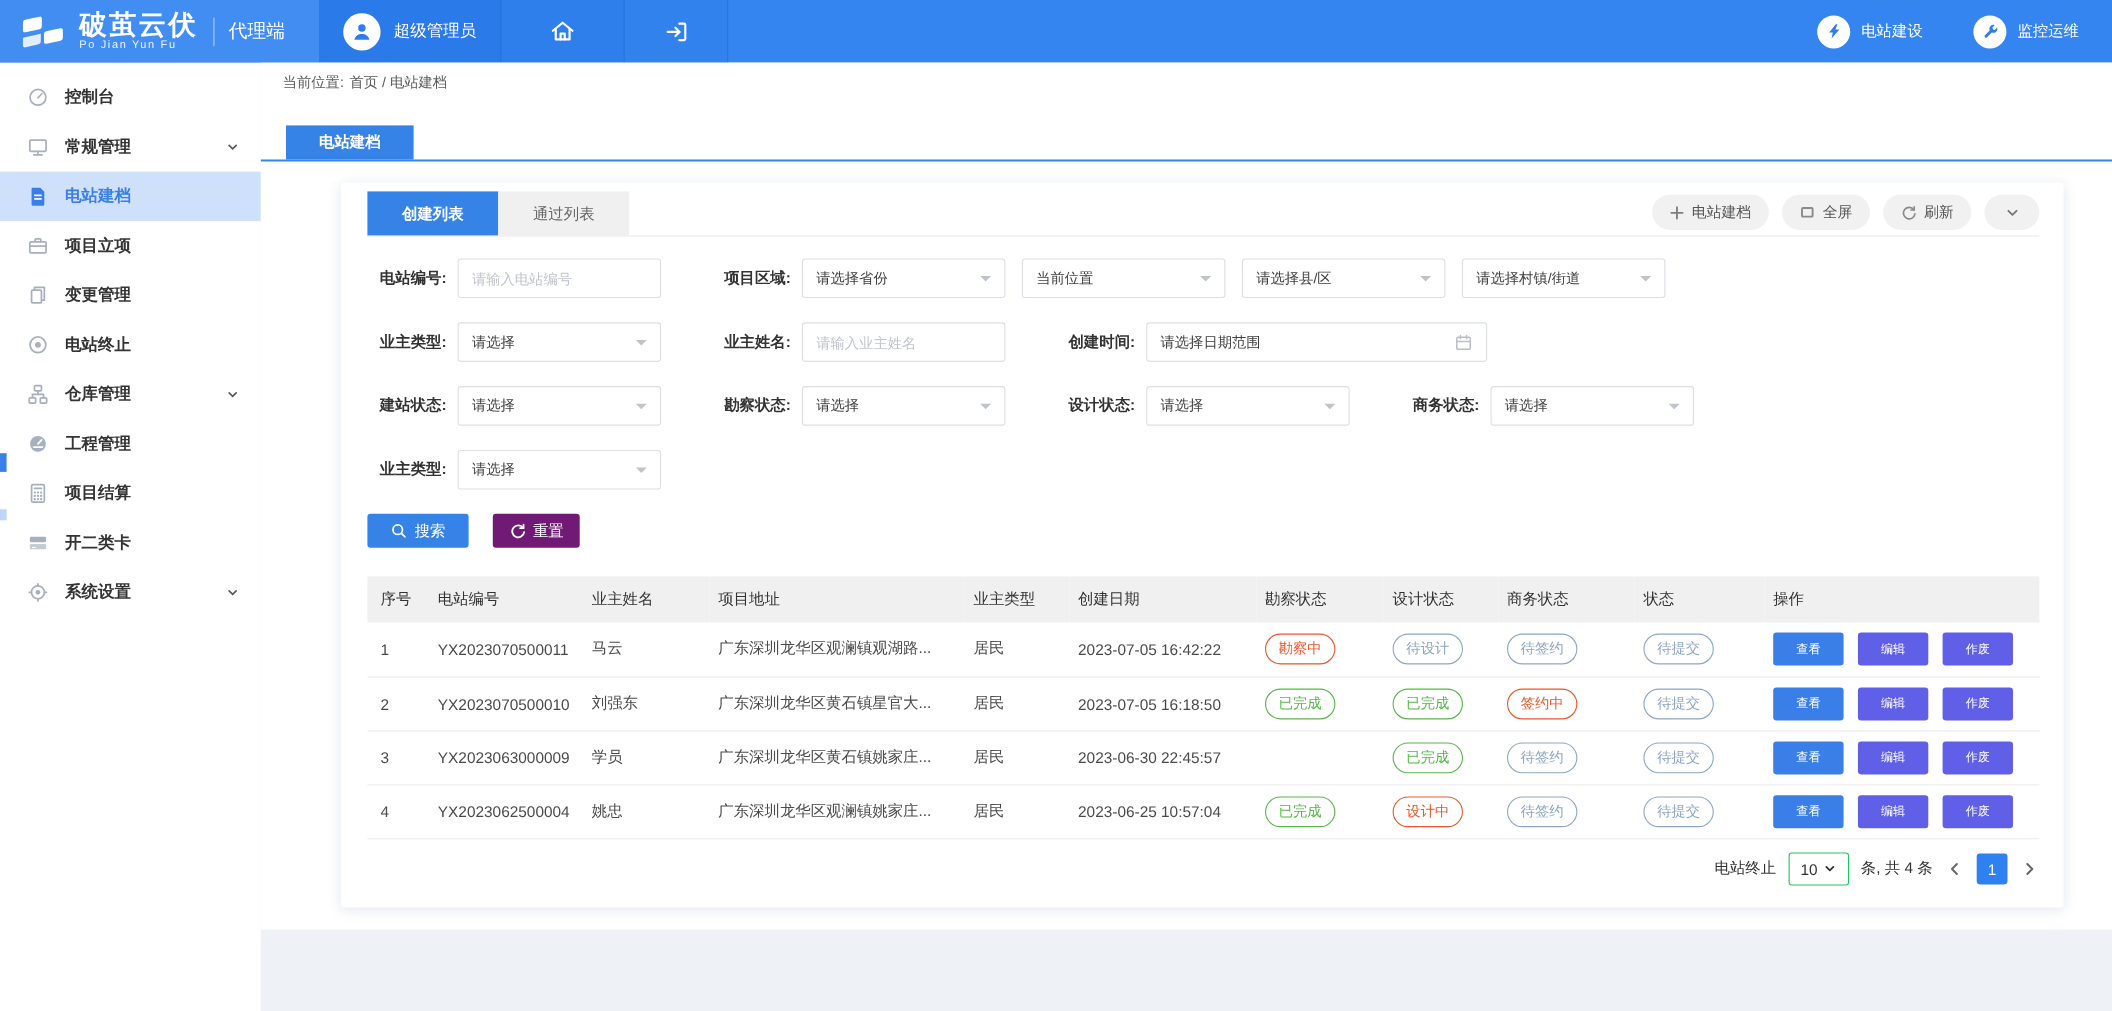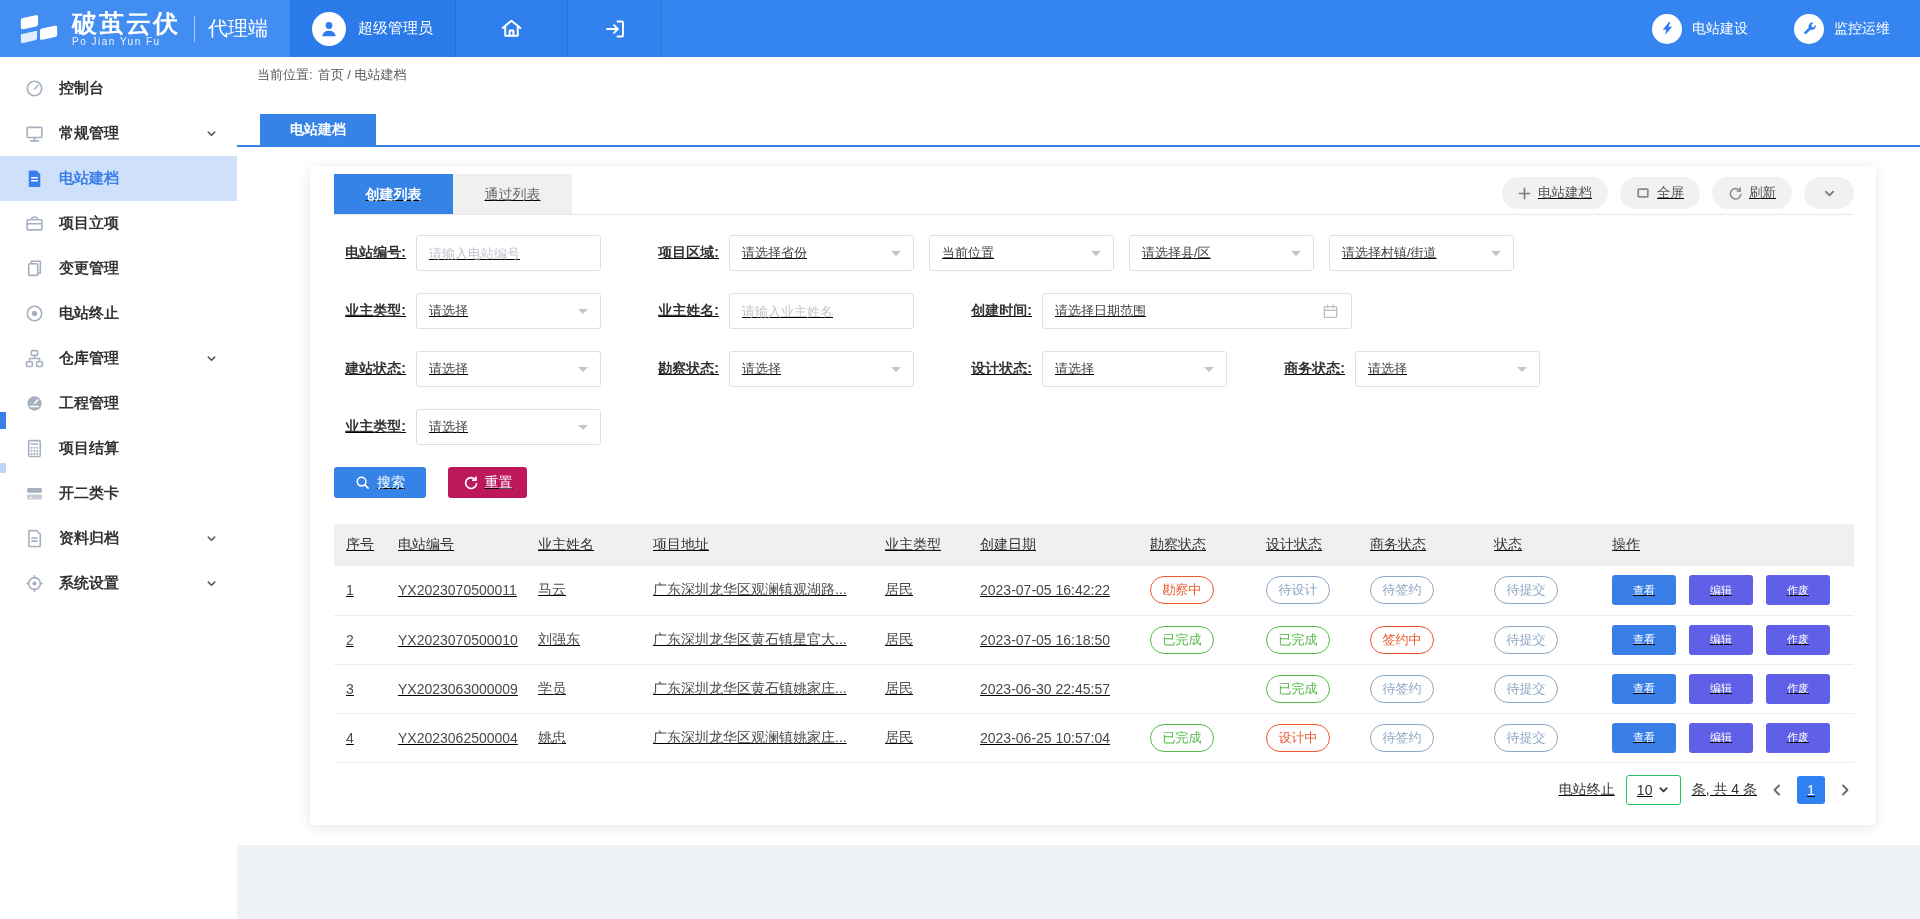--- a/index.html
+++ b/index.html
@@ -7,21 +7,21 @@
     font-family:"Liberation Sans","DejaVu Sans",sans-serif; }
   .app { width:1920px; height:919px; display:flex; flex-direction:column; }
 
   
   .hdr { height:57px; background:#3585f0; display:flex; align-items:stretch; color:#fff; flex-shrink:0; }
   .hdr-logo { width:290px; background:#418df2; display:flex; align-items:center; padding-left:16px; }
   .logo-mark { margin-right:10px; flex-shrink:0; }
   .logo-title { font-size:25px; font-weight:700; letter-spacing:2px; line-height:26px; }
   .logo-sub { font-size:10px; letter-spacing:1.5px; opacity:.9; }
   .logo-div { width:1px; height:26px; background:rgba(255,255,255,.55); margin:0 13px 0 14px; }
-  .logo-tag { font-size:20px; }
+  .logo-tag { font-size:17px; }
   .hdr-sec { display:flex; align-items:center; justify-content:center; border-right:1px solid rgba(22,86,190,.35); }
   .hdr-user { background:#2b7ae9; padding:0 22px; gap:12px; }
   .avatar { width:34px; height:34px; border-radius:50%; background:#fff; display:flex; align-items:center; justify-content:center; }
   .uname { font-size:15px; }
   .hdr-home { background:#2e7eec; width:112px; }
   .hdr-logout { background:#3282ee; width:94px; }
   .hdr-spacer { flex:1; }
   .hdr-right { display:flex; align-items:center; gap:46px; padding-right:30px; }
   .hnav { display:flex; align-items:center; gap:10px; font-size:14px; cursor:pointer; }
   .hnav-ic { width:30px; height:30px; border-radius:50%; background:#fff; display:flex; align-items:center; justify-content:center; }
@@ -39,21 +39,21 @@
   .sbar-track { position:absolute; left:0; top:406px; width:6px; height:10px; background:#bcd6f7; }
 
   .main { flex:1; display:flex; flex-direction:column; background:#eef1f6; min-width:0; }
   .white-zone { background:#fff; }
   .crumbbar { height:36px; display:flex; align-items:center; padding-left:20px; font-size:13px; color:#5a5a5a; gap:5px; }
   .pagetab-row { height:54px; border-bottom:2px solid #3583e6; display:flex; align-items:flex-end; }
   .pagetab { width:116px; height:31px; margin-left:23px; background:#3583e6; color:#fff; font-size:14px; font-weight:700;
     display:flex; align-items:center; justify-content:center; cursor:pointer; }
   .content-pad { padding:19px 44px 20px 73px; background:#fff; }
 
-  .card { background:#fff; border-radius:3px; box-shadow:0 2px 12px rgba(30,60,110,.13); padding:8px 22px 20px 24px;text-decoration:underline; }
+  .card { background:#fff; border-radius:3px; box-shadow:0 2px 12px rgba(30,60,110,.13); padding:8px 22px 20px 24px; }
 
   .ptabs-row { display:flex; justify-content:space-between; align-items:flex-end; border-bottom:1px solid #e8e8e8; }
   .ptabs { display:flex; }
   .ptab { width:119px; height:40px; line-height:40px; text-align:center; font-size:14px; background:#f0f0f0; color:#666; cursor:pointer; }
   .ptab.active { background:#3583e6; color:#fff; font-weight:700; }
   .pbtns { display:flex; gap:12px; margin-bottom:5px; }
   .pill-btn { height:32px; border:none; border-radius:16px; background:#f1f1f1; color:#555; font-size:13.5px;
     display:flex; align-items:center; gap:7px; padding:0 16px; cursor:pointer; font-family:inherit; }
   .pill-chev { width:50px; justify-content:center; padding:0; }
 
@@ -69,21 +69,21 @@
   .fselect { width:185px; display:flex; align-items:center; justify-content:space-between; padding:0 12px; cursor:pointer; }
   .fselect .ph, .fdate .ph { color:#404040; }
   .caret { width:0; height:0; border:5px solid transparent; border-top-color:#c0c4cc; margin-top:5px; }
   .fselect.ml { margin-left:15px; }
   .fdate { width:310px; display:flex; align-items:center; justify-content:space-between; padding:0 12px; cursor:pointer; }
 
   .srbtns { margin-top:22px; display:flex; gap:22px; }
   .btn { height:31px; border:none; border-radius:3px; color:#fff; font-size:14px; display:flex; align-items:center;
     justify-content:center; gap:7px; cursor:pointer; font-family:inherit; }
   .btn-search { width:92px; background:#3583e6; }
-  .btn-reset { width:79px; background:#be185d; }
+  .btn-reset { width:79px; background:#701a75; }
 
   .dtable { width:100%; border-collapse:collapse; margin-top:26px; table-layout:fixed; }
   .dtable th { background:#f0f0f0; height:42px; font-size:14px; color:#333; font-weight:400; text-align:left; padding-left:8px; }
   .dtable td { height:49px; border-bottom:1px solid #ececec; font-size:14px; color:#4a4a4a; padding-left:8px;
     white-space:nowrap; overflow:hidden; }
   .col-no { padding-left:12px !important; }
   .pill { display:inline-block; min-width:64px; padding:4px 11px; border-radius:15px; font-size:13px; text-align:center;
     border:1px solid transparent; }
   .pill:empty { display:none; }
   .pill-orange { color:#e8582b; border-color:#e8582b; }
@@ -291,34 +291,20 @@
         <span class="sic">
           <svg width="19" height="19" viewBox="0 0 18 18" fill="#a6b0bf">
             <rect x="2" y="3.8" width="14" height="4.6" rx="1"></rect>
             <rect x="2" y="10" width="14" height="4.6" rx="1" opacity=".65"></rect>
             <rect x="4" y="12.5" width="3" height="1" fill="#fff"></rect>
           </svg>
         </span>
         <span class="slabel">开二类卡</span>
       </div>
 
-      <div class="sitem">
-        <span class="sic">
-          <svg width="19" height="19" viewBox="0 0 18 18" fill="none" stroke="#a6b0bf" stroke-width="1.5" stroke-linejoin="round">
-            <path d="M4.2 1.5h6.8l3.5 3.5v11a.5.5 0 0 1-.5.5h-9.8a.5.5 0 0 1-.5-.5v-14a.5.5 0 0 1 .5-.5z"></path>
-            <path d="M6.5 8.5h5M6.5 11.5h5" stroke-linecap="round"></path>
-          </svg>
-        </span>
-        <span class="slabel">资料归档</span>
-        <span class="schev">
-          <svg width="11" height="11" viewBox="0 0 12 12" fill="none" stroke="#555" stroke-width="1.6" stroke-linecap="round">
-              <path d="M2.5 4.5L6 8l3.5-3.5"></path>
-            </svg>
-        </span>
-      </div>
 
       <div class="sitem">
         <span class="sic">
           <svg width="19" height="19" viewBox="0 0 18 18" fill="none" stroke="#a6b0bf" stroke-width="1.5" stroke-linecap="round">
             <circle cx="9" cy="9" r="5.6"></circle>
               <circle cx="9" cy="9" r="2" fill="#a6b0bf" stroke="none"></circle>
             <path d="M9 1.6v1.8M9 14.6v1.8M1.6 9h1.8M14.6 9h1.8"></path>
           </svg>
         </span>
         <span class="slabel">系统设置</span>

